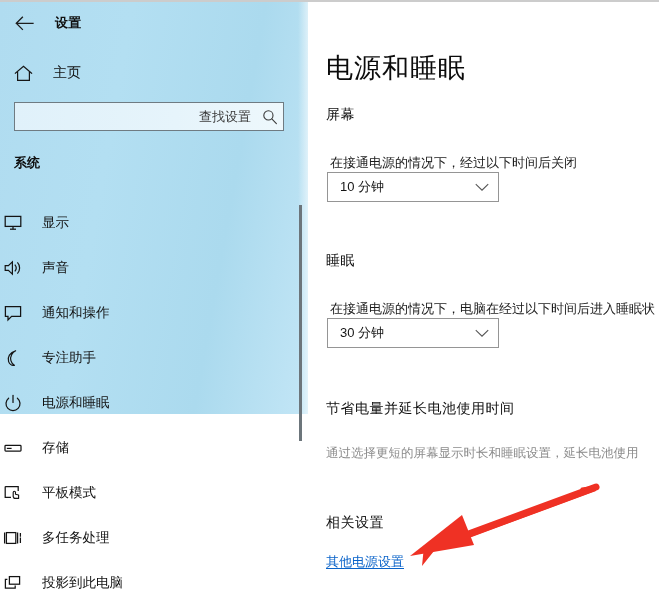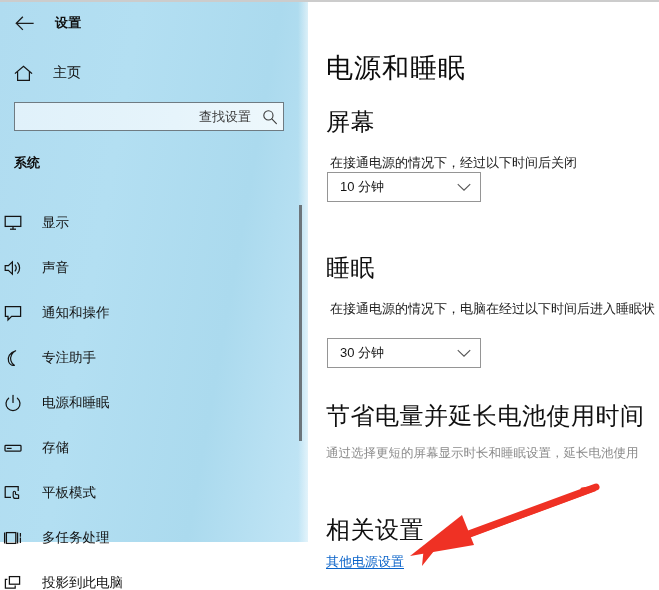--- a/index.html
+++ b/index.html
@@ -47,21 +47,21 @@
     background: #8a8a8a;
     display: block;
   }
 
   
   .sidebar {
     position: absolute;
     top: 2px;
     left: 0;
     width: 308px;
-    height: 540px;
+    height: 412px;
     background: linear-gradient(100deg, #b0dcf0 0%, #b3dff2 35%, #abdaee 70%, #c3e6f6 100%);
     text-decoration: underline;
   }
   .sidebar:after {
     content: "";
     position: absolute;
     top: 0; right: 0;
     width: 10px;
     height: 100%;
     background: linear-gradient(to right, rgba(255,255,255,0) 0%, rgba(255,255,255,0.55) 100%);
@@ -216,42 +216,42 @@
     position: absolute;
     top: 48px;
     left: 18px;
     font-size: 27px;
     color: #0b0b0b;
     letter-spacing: 1px;
   }
   .section-head {
     position: absolute;
     left: 18px;
-    font-size: 24px;
+    font-size: 14px;
     color: #101010;
     letter-spacing: .5px;
   }
   .body-text {
     position: absolute;
     left: 22px;
     font-size: 13px;
     color: #1b1b1b;
     white-space: nowrap;
   }
   .muted-text {
     position: absolute;
     left: 18px;
     font-size: 12.5px;
     color: #8b8b8b;
     white-space: nowrap;
   }
   .combo {
     position: absolute;
     left: 19px;
-    width: 154px;
+    width: 172px;
     height: 30px;
     box-sizing: border-box;
     border: 1px solid #959595;
     background: #ffffff;
     display: flex;
     align-items: center;
     justify-content: space-between;
     padding: 0 9px 0 12px;
   }
   .combo-value {
@@ -435,21 +435,21 @@
       <span class="combo-value">10 分钟</span>
       <span class="chevron">
         <svg width="14" height="9" viewBox="0 0 14 9">
           <path d="M1.2 1.6 L7 7.2 L12.8 1.6" fill="none" stroke="#555555" stroke-width="1.15" stroke-linecap="square"></path>
         </svg>
       </span>
     </div>
 
     <div class="section-head" style="top:250px;">睡眠</div>
     <div class="body-text" style="top:298px;">在接通电源的情况下，电脑在经过以下时间后进入睡眠状</div>
-    <div class="combo" style="top:336px;gap:36px;">
+    <div class="combo" style="top:316px;gap:36px;">
       <span class="combo-value">30 分钟</span>
       <span class="chevron">
         <svg width="14" height="9" viewBox="0 0 14 9">
           <path d="M1.2 1.6 L7 7.2 L12.8 1.6" fill="none" stroke="#555555" stroke-width="1.15" stroke-linecap="square"></path>
         </svg>
       </span>
     </div>
 
     <div class="section-head" style="top:398px;">节省电量并延长电池使用时间</div>
     <div class="muted-text" style="top:443px;">通过选择更短的屏幕显示时长和睡眠设置，延长电池使用</div>

